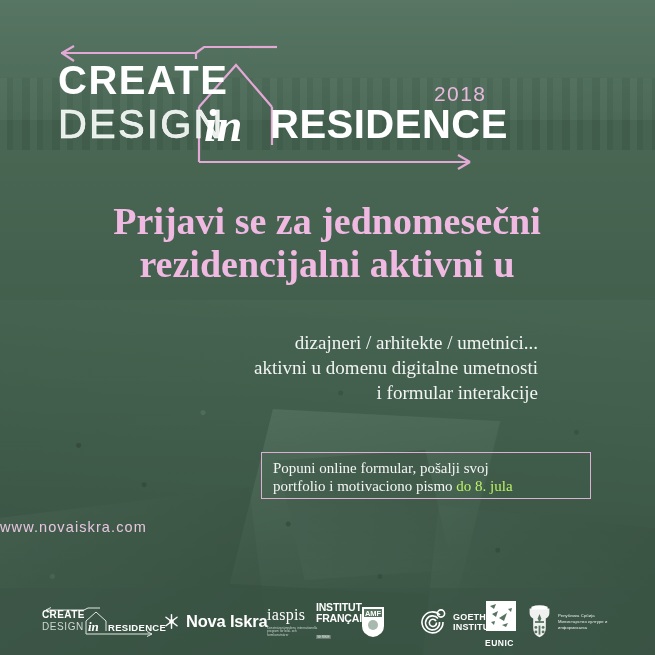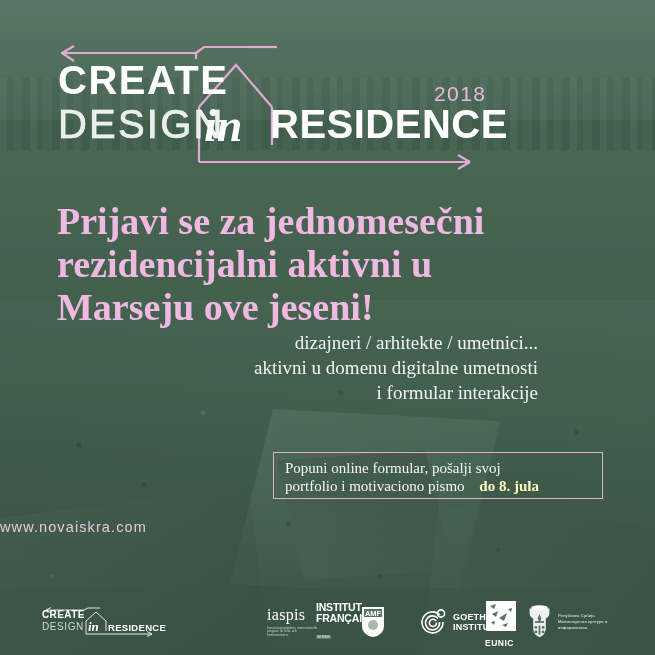--- a/index.html
+++ b/index.html
@@ -115,42 +115,43 @@
     position:absolute;left:434px;top:37px;
     font-size:21px;font-weight:300;letter-spacing:1.4px;
     color:#e9b8dd;
   }
   
   .headline{
     position:absolute;left:57px;top:200px;width:540px;
     font-family:"Liberation Serif", serif;
     font-weight:bold;font-size:38px;line-height:43px;
     color:#f0b9e2;
+    text-align:center;
   }
   .headline div{white-space:nowrap;}
   
   .subtitle{
     position:absolute;left:68px;top:330px;width:470px;
     font-family:"Liberation Serif", serif;
     font-size:19px;line-height:25px;font-weight:normal;
     color:#f2f5f3;
     text-align:right;
   }
   
   .cta{
-    position:absolute;left:273px;top:452px;width:330px;height:47px;
+    position:absolute;left:261px;top:452px;width:330px;height:47px;
     border:1px solid #dcb0d2;
     box-sizing:border-box;
     padding:6px 11px 0 11px;
   }
   .cta-text{
     font-family:"Liberation Serif", serif;
     font-size:15px;line-height:18px;color:#f4f6f5;
   }
-  .cta-text .accent{color:#fef9c3;font-weight:bold;margin-left:11px;}
+  .cta-text .accent{color:#bef264;font-weight:normal;}
   .url{
     position:absolute;left:0;top:519px;width:608px;text-align:left;
     font-size:14.5px;letter-spacing:1.1px;color:#e7c6e0;
   }
   
   .footer{
     position:absolute;left:0;top:588px;width:655px;height:67px;
     background:rgba(58,84,70,.55);
   }
   .logos{
@@ -241,21 +242,20 @@
     <div class="logo-create">CREATE</div>
     <div class="logo-design">DESIGN</div>
     <div class="logo-in">in</div>
     <div class="logo-residence">RESIDENCE</div>
     <div class="logo-year">2018</div>
   </div>
 
   <div class="headline">
     <div>Prijavi se za jednomesečni</div>
     <div>rezidencijalni aktivni u</div>
-    <div>Marseju ove jeseni!</div>
   </div>
 
   <div class="subtitle">
     <div>dizajneri / arhitekte / umetnici...</div>
     <div>aktivni u domenu digitalne umetnosti</div>
     <div>i formular interakcije</div>
   </div>
 
   <div class="cta">
     <div class="cta-text">Popuni online formular, pošalji svoj</div>
@@ -283,20 +283,33 @@
               <polyline points="114,27 109,29.5"></polyline>
             </g>
           </svg>
           <div class="mc">CREATE</div>
           <div class="md">DESIGN</div>
           <div class="mi">in</div>
           <div class="mr">RESIDENCE</div>
         </div>
       </div>
 
+      <div class="logo-slot" style="left:133px;">
+        <div class="ni">
+          <svg class="ni-star" viewBox="0 0 20 20">
+            <g stroke="#ffffff" stroke-width="1.7" stroke-linecap="round">
+              <line x1="10" y1="2" x2="10" y2="18"></line>
+              <line x1="3.5" y1="5" x2="16.5" y2="15"></line>
+              <line x1="16.5" y1="5" x2="3.5" y2="15"></line>
+            </g>
+            <circle cx="10" cy="10" r="2.6" fill="#ffffff"></circle>
+          </svg>
+          <span class="ni-text">Nova Iskra</span>
+        </div>
+      </div>
 
       <div class="logo-slot" style="left:237px;">
         <div class="iaspis-wrap">
           <div class="iaspis">iaspis</div>
           <div class="iaspis-sub">Konstnärsnämndens internationella program för bild- och formkonstnärer</div>
         </div>
       </div>
 
       <div class="logo-slot" style="left:286px;">
         <div class="if-wrap">

